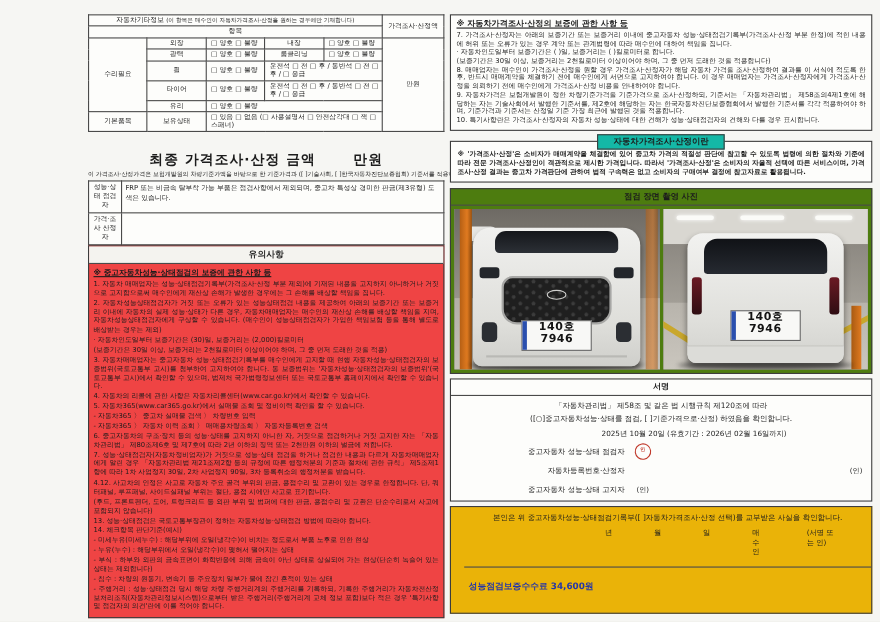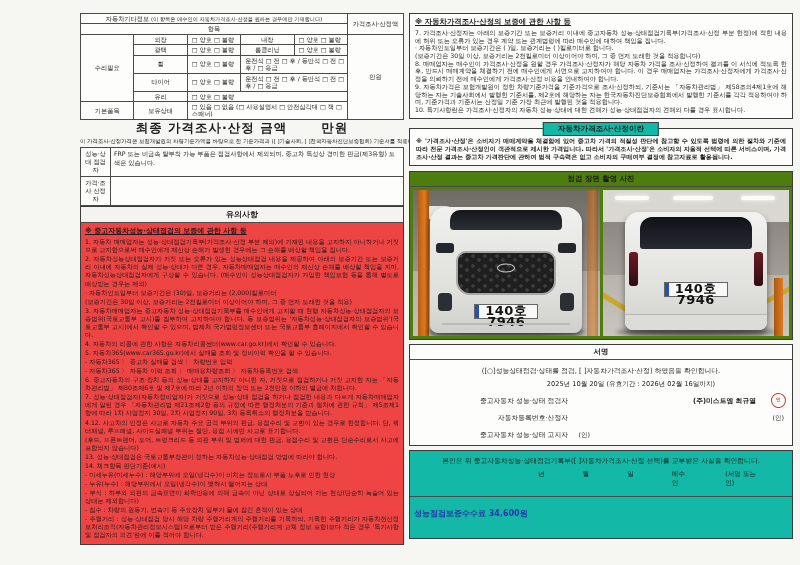--- a/index.html
+++ b/index.html
@@ -13,21 +13,21 @@
   table.other { width:100%; border-collapse:collapse; background:#fdfdfb; table-layout:fixed; }
   table.other td, table.other th { border:1px solid #4a4a4a; font-size:6.2px; padding:1px 2px; font-weight:normal; text-align:center; vertical-align:middle; line-height:1.2; }
   .tbl-title { font-size:8.5px; font-weight:bold; }
   .tbl-title small { font-size:5.2px; font-weight:normal; }
   .opts { text-align:left !important; padding-left:4px !important; }
   .pricecol { width:56px; }
   .groupcol { width:24px; }
   .labcol { width:32px; }
 
   
-  .final-price { margin-top:0; text-align:center; font-size:12.5px; font-weight:bold; letter-spacing:1px; }
+  .final-price { margin-top:17px; text-align:center; font-size:12.5px; font-weight:bold; letter-spacing:1px; }
   .final-price .unit { margin-left:34px; }
   .price-note { margin-top:1px; font-size:5.4px; text-align:center; white-space:nowrap; }
 
   
   table.opinion { width:100%; border-collapse:collapse; margin-top:2px; background:#fdfdfb; }
   table.opinion td { border:1px solid #4a4a4a; font-size:6.2px; padding:2px 3px; vertical-align:top; }
   table.opinion td.olabel { width:30px; text-align:center; vertical-align:middle; line-height:1.3; }
   table.opinion td.obody { height:26px; text-align:left; }
 
   
@@ -60,21 +60,21 @@
   .windshield { position:absolute; left:50%; transform:translateX(-50%); top:3px; width:112px; height:20px; background:linear-gradient(#14161a,#2c3036); border-radius:10px 10px 4px 4px; }
   .grille { position:absolute; left:50%; transform:translateX(-50%); top:44px; width:100px; height:44px; background:
       radial-gradient(circle at 25% 30%, #3c3c3c 1.5px, transparent 2px),
       radial-gradient(circle at 75% 70%, #3c3c3c 1.5px, transparent 2px), #1f1f1f;
       background-size:12px 10px; border:2px solid #a7a7a5; border-radius:10px 10px 14px 14px; }
   .h-logo { position:absolute; left:50%; top:38%; transform:translate(-50%,-50%); width:18px; height:9px; border:1.6px solid #cfcfcd; border-radius:50%; }
   .headlight { position:absolute; top:36px; width:18px; height:10px; background:#23262b; border-radius:3px; }
   .hl-l { left:6px; } .hl-r { right:6px; }
   .fog { position:absolute; bottom:22px; width:14px; height:18px; background:#2b2e33; border-radius:4px; }
   .fog-l { left:8px; } .fog-r { right:8px; }
-  .plate { position:absolute; left:50%; transform:translateX(-50%); width:64px; height:15px; background:#f8f8f6; border:1px solid #666; color:#141414; font-size:13px; font-weight:bold; text-align:center; line-height:11px; letter-spacing:.5px; }
+  .plate { position:absolute; left:50%; transform:translateX(-50%); width:64px; height:28px; background:#f8f8f6; border:1px solid #666; color:#141414; font-size:10px; font-weight:bold; text-align:center; line-height:11px; letter-spacing:.5px; }
   .plate::before { content:""; position:absolute; left:0; top:0; bottom:0; width:4px; background:#2a4fae; }
   .plate-front { bottom:14px; }
   .bumper-line { position:absolute; bottom:8px; left:12px; right:12px; height:2px; background:#b9b9b5; }
 
   
   .pr-ceil { position:absolute; inset:0 0 78% 0; background:#d9d7d1; }
   .pr-light { position:absolute; top:6px; height:4px; background:#fbfbf8; border-radius:2px; box-shadow:0 0 4px #fff; }
   .pr-wall { position:absolute; inset:22% 0 42% 0; background:linear-gradient(#8d8982,#a29e96); }
   .pr-floor { position:absolute; inset:58% 0 0 0; background:linear-gradient(#b8b4ac,#cac6be); }
   .yellow-line { position:absolute; height:5px; background:#c9a72c; }
@@ -94,21 +94,21 @@
   .law-line { text-align:center; font-size:6.8px; }
   .confirm-line { text-align:center; font-size:6.8px; margin-top:2px; }
   .date-line { text-align:center; font-size:6.6px; margin-top:4px; padding-left:60px; }
   .srow { display:flex; align-items:center; margin-top:7px; font-size:6.8px; }
   .srow .role { flex:0 0 150px; text-align:right; }
   .srow .sname { flex:1; text-align:right; font-weight:600; padding-right:6px; }
   .srow .stamp { flex:0 0 22px; text-align:right; font-size:6.4px; position:relative; }
   .seal { position:absolute; right:-2px; top:-8px; width:15px; height:15px; border:1.4px solid #c0392b; border-radius:50%; color:#c0392b; font-size:4.5px; line-height:1.1; display:flex; align-items:center; justify-content:center; text-align:center; transform:rotate(-8deg); font-weight:bold; overflow:hidden; }
 
   
-  .receipt-box { margin-top:4px; border:1.6px solid #3c3c3c; background:#14b8a6; }
+  .receipt-box { margin-top:4px; border:1.6px solid #3c3c3c; background:#eab308;padding-left:12px; }
   .receipt-body { padding:5px 8px 3px 8px; }
   .receipt-confirm { text-align:center; font-size:6.8px; }
   .blank-line { display:flex; font-size:6.6px; margin-top:4px; padding:0 10px 0 120px; }
   .blank-line span { margin-right:38px; }
   .blank-line .sig-or-seal { margin-left:auto; margin-right:16px; }
   .fee-row { border-top:1px solid #4a4a4a; margin-top:5px; padding:4px 4px 18px 4px; }
   .fee-text { color:#2436a8; font-size:8px; font-weight:bold; }
 </style>
 </head>
 <body>
@@ -277,26 +277,26 @@
             <div class="rear-bumper"></div>
           </div>
         </div>
 
       </div>
     </div>
 
     <div class="sign-box">
       <div class="sign-title">서명</div>
       <div class="sign-body">
-        <div class="confirm-line">([○]성능상태점검·상태를 점검, [      ]자동차가격조사·산정) 하였음을 확인합니다.</div>
+        <div class="law-line">「자동차관리법」 제58조 및 같은 법 시행규칙 제120조에 따라</div>
+        <div class="confirm-line">([○]중고자동차성능·상태를 점검, [      ]기준가격으로·산정) 하였음을 확인합니다.</div>
         <div class="date-line">2025년 10월 20일 (유효기간 : 2026년 02월 16일까지)</div>
 
         <div class="srow">
           <span class="role">중고자동차 성능·상태 점검자</span>
-          <span class="sname">(주)미스트엠 최규열</span>
           <span class="stamp">
             <span class="seal">인</span>
           </span>
         </div>
         <div class="srow">
           <span class="role">자동차등록번호·산정자</span>
           <span class="sname"></span>
           <span class="stamp">(인)</span>
         </div>
         <div class="srow">

